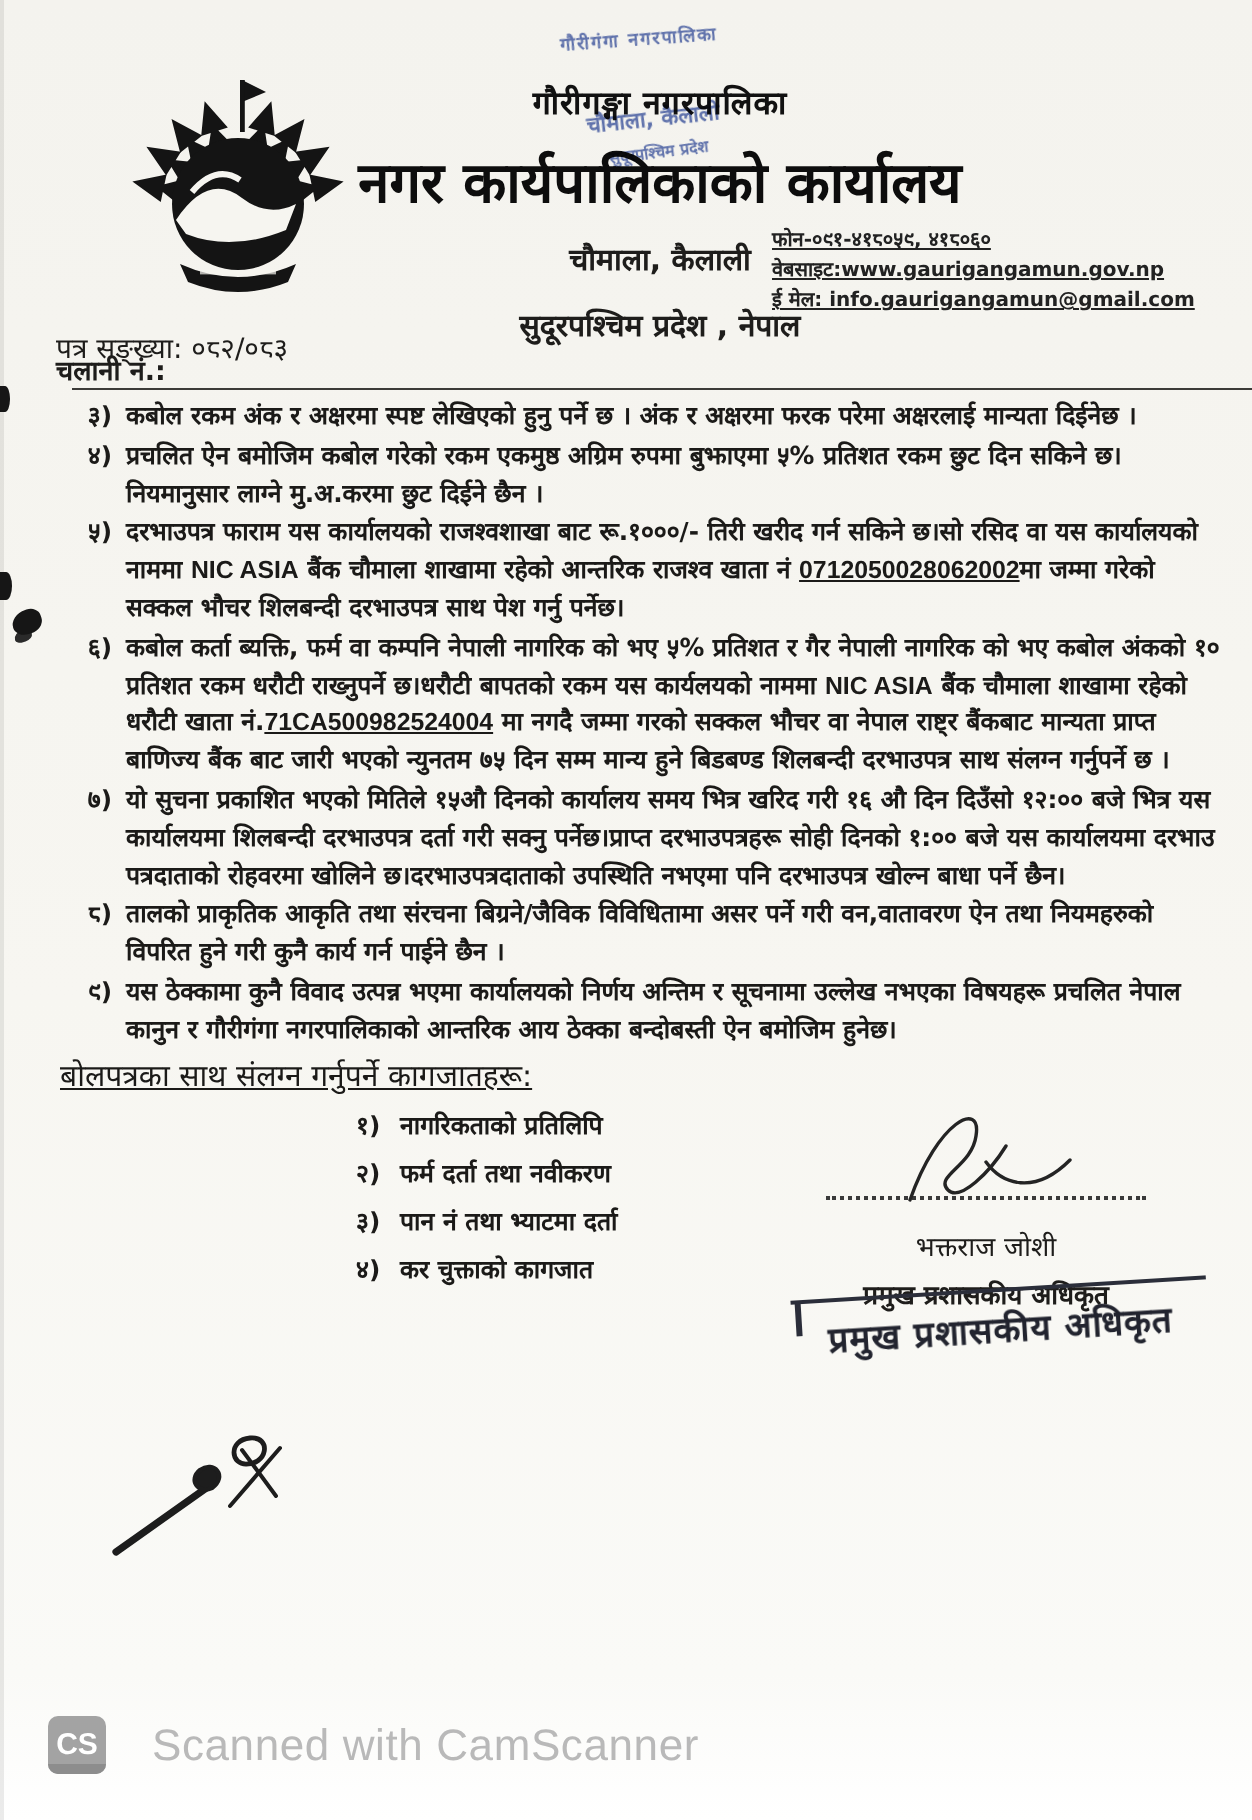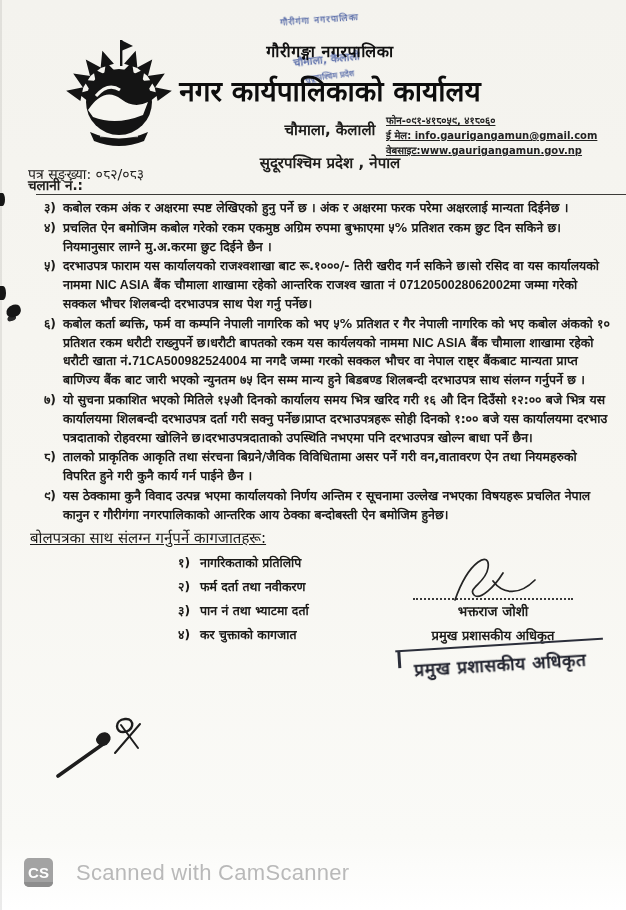--- a/index.html
+++ b/index.html
@@ -48,30 +48,30 @@
   .rule{position:absolute;left:36px;right:0;top:194px;border-top:1.6px solid #3c3b38;}
   
   .doc-body{
     position:absolute;left:30px;top:199px;width:580px;
     font-size:12.4px;line-height:18.8px;font-weight:600;color:#1b1a18;
   }
   .clause{display:flex;margin-bottom:1px;}
   .clause-num{flex:0 0 26px;text-align:right;padding-right:7px;}
   .clause-text{flex:1;}
   .clause-text .b{font-weight:bold;font-family:"Liberation Sans",sans-serif;}
-  .clause-text .u{margin-top:22px;}
+  .clause-text .u{text-decoration:underline;margin-top:22px;}
   .attach-heading{margin-top:4px;font-weight:normal;text-decoration:underline;font-size:15px;}
   .attach-list{margin-top:4px;margin-left:148px;}
   .attach-item{line-height:24px;display:flex;}
   .attach-num{flex:0 0 22px;}
   
   .sig-block{position:absolute;left:398px;top:548px;width:190px;text-align:center;}
   .sig-scribble{display:block;margin:0 auto -8px auto;}
   .sig-dotline{border-bottom:2.4px dotted #3a3a3a;width:160px;margin:0 auto;}
-  .sig-name{font-size:13.5px;font-weight:bold;margin-top:2px;}
+  .sig-name{font-size:13.5px;font-weight:normal;margin-top:14px;}
   .sig-title{font-size:13px;font-weight:bold;margin-top:6px;}
   .office-stamp{
     position:absolute;left:396px;top:644px;width:208px;
     transform:rotate(-3.5deg);
     border-top:2.5px solid #2b2e3a;
     padding-top:6px;
     font-size:17.5px;font-weight:bold;color:#22242f;
     text-align:center;letter-spacing:.5px;
     filter:blur(.3px);
   }
@@ -149,22 +149,22 @@
 
   <div class="head-center">
     <div class="muni-name">गौरीगङ्गा नगरपालिका</div>
     <div class="office-name">नगर कार्यपालिकाको कार्यालय</div>
     <div class="addr1">चौमाला, कैलाली</div>
     <div class="addr2">सुदूरपश्चिम प्रदेश , नेपाल</div>
   </div>
 
   <div class="contact">
     <div>फोन-०९१-४१८०५९, ४१८०६०</div>
+    <div>वेबसाइट:www.gaurigangamun.gov.np</div>
     <div>ई मेल: info.gaurigangamun@gmail.com</div>
-    <div>वेबसाइट:www.gaurigangamun.gov.np</div>
   </div>
 
   <div class="round-stamp">
     <div class="rs-arc">गौरीगंगा नगरपालिका</div>
     <div class="rs-mid">चौमाला, कैलाली</div>
     <div class="rs-low">सुदूरपश्चिम प्रदेश</div>
   </div>
 
   <div class="meta-letter">पत्र सङ्ख्या: ०८२/०८३</div>
   <div class="meta-chalani">चलानी नं.:</div>

